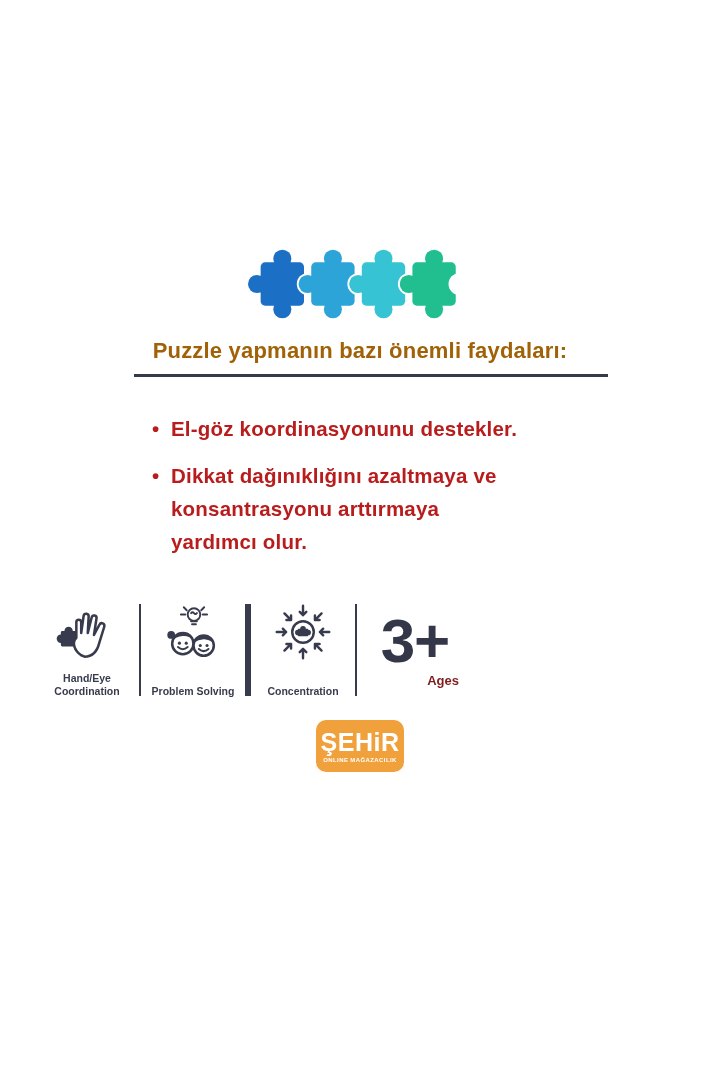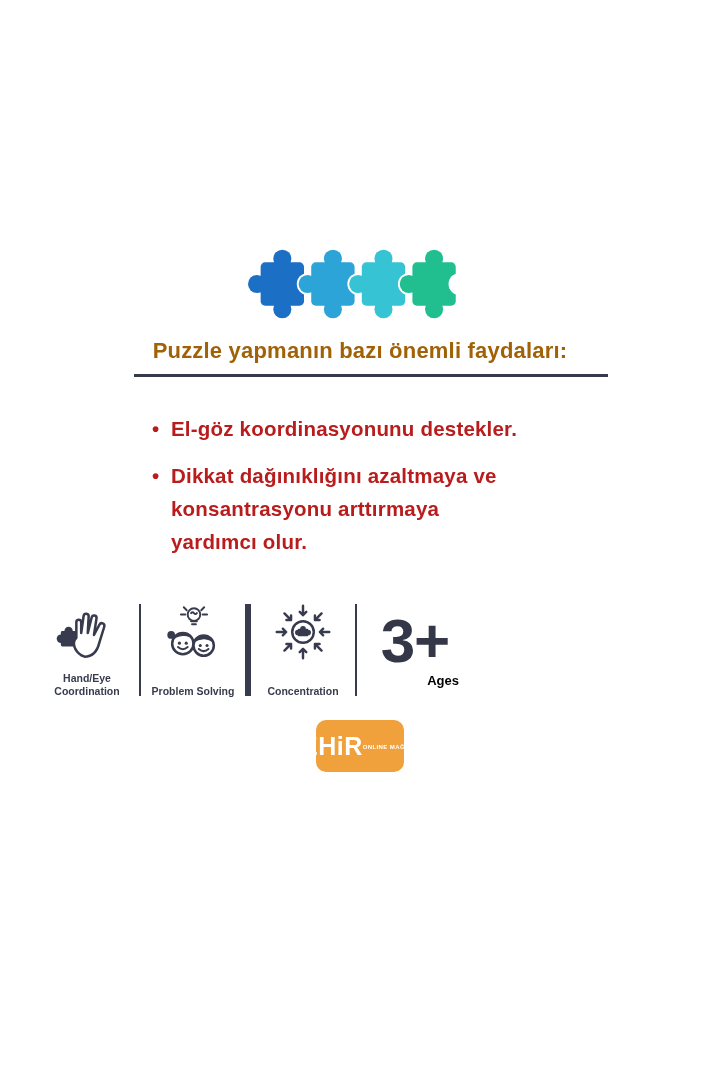--- a/index.html
+++ b/index.html
@@ -30,33 +30,33 @@
   
   .features-row{margin:44px auto 0;width:650px;display:flex;align-items:stretch;height:96px;}
   .feature{width:104px;display:flex;flex-direction:column;align-items:center;justify-content:space-between;}
   .feature-label{
     font-size:10.5px;font-weight:bold;color:#383b4d;text-align:center;
     white-space:pre-line;line-height:1.25;margin-top:3px;
   }
   .divider{width:2px;background:#383b4d;height:92px;align-self:center;}
   .age{width:116px;display:flex;flex-direction:column;align-items:center;justify-content:center;}
   .age-value{font-size:62px;font-weight:bold;color:#343748;line-height:.95;letter-spacing:-1px;}
-  .age-label{font-size:13px;font-weight:bold;color:#000000;align-self:flex-end;margin:2px 14px 0 0;}
+  .age-label{font-size:13px;font-weight:bold;color:#7f1d1d;align-self:flex-end;margin:2px 14px 0 0;}
 
   
   .ic-stroke{fill:none;stroke:#383b4d;stroke-width:2.6;stroke-linecap:round;stroke-linejoin:round;}
   .ic-thick{fill:none;stroke:#383b4d;stroke-width:3.4;stroke-linecap:round;stroke-linejoin:round;}
   .ic-fill{fill:#383b4d;stroke:none;}
   .ic-face{fill:#ffffff;stroke:#383b4d;stroke-width:2.6;stroke-linecap:round;stroke-linejoin:round;}
   .ic-thin{fill:none;stroke:#383b4d;stroke-width:2;stroke-linecap:round;stroke-linejoin:round;}
 
   
   .logo{
     margin:22px auto 0;width:88px;height:52px;border-radius:10px;
-    display:flex;flex-direction:row;align-items:center;justify-content:center;
+    display:flex;flex-direction:column;align-items:center;justify-content:center;
   }
   .logo-name{color:#fff;font-size:25px;font-weight:bold;line-height:1;letter-spacing:.5px;}
   .logo-tagline{color:#fff;font-size:6px;font-weight:bold;letter-spacing:.4px;margin-top:2px;white-space:nowrap;}
 </style>
 </head>
 <body>
 
 <div class="puzzle-wrap">
   <svg viewBox="0 0 248 88" xmlns="http://www.w3.org/2000/svg">
     <g fill="#1b6fc4">

